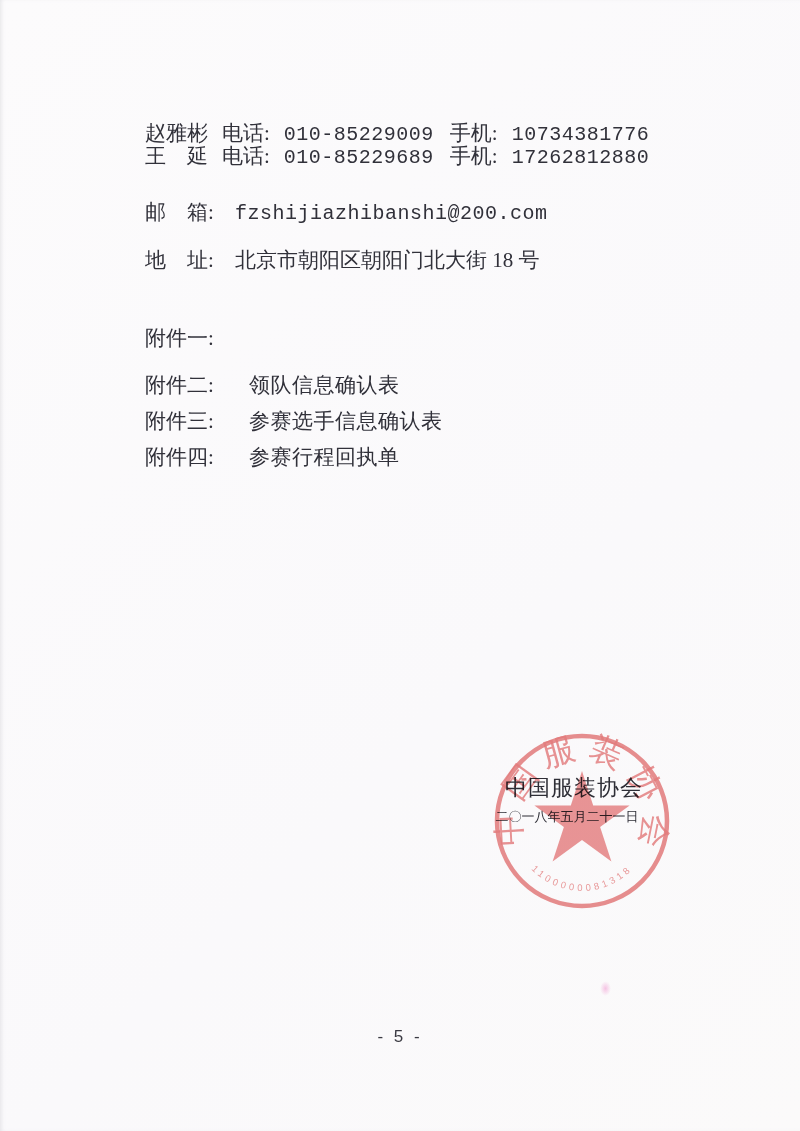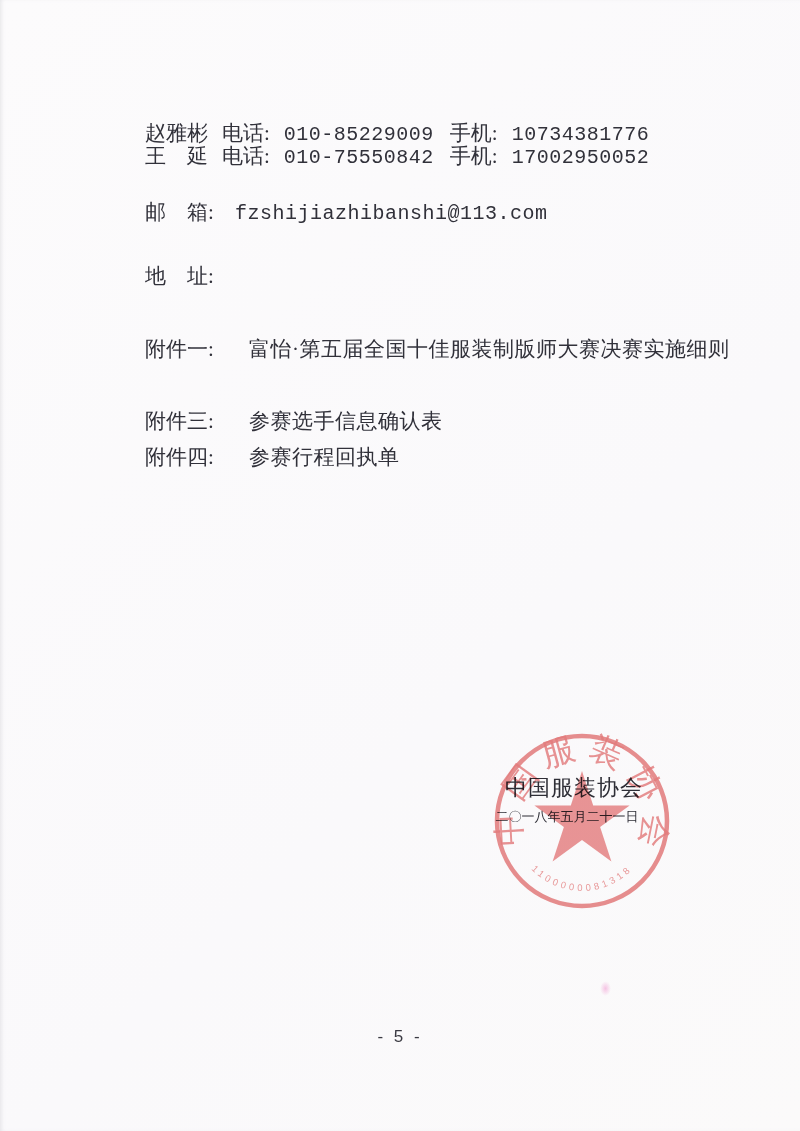--- a/index.html
+++ b/index.html
@@ -93,36 +93,40 @@
   <div class="row" style="top:121px">
     <span class="c-name">赵雅彬</span>
     <span class="c-label">电话:</span>
     <span class="c-phone mono">010-85229009</span>
     <span class="c-label c-ml">手机:</span>
     <span class="c-mobile mono">10734381776</span>
   </div>
   <div class="row" style="top:144px">
     <span class="c-name">王　延</span>
     <span class="c-label">电话:</span>
-    <span class="c-phone mono">010-75550842</span>
+    <span class="c-phone mono">010-85229689</span>
     <span class="c-label c-ml">手机:</span>
-    <span class="c-mobile mono">17002950052</span>
+    <span class="c-mobile mono">17262812880</span>
   </div>
 
   <div class="row" style="top:200px">
     <span class="i-label">邮　箱:</span>
-    <span class="i-val mono">fzshijiazhibanshi@113.com</span>
+    <span class="i-val mono">fzshijiazhibanshi@200.com</span>
   </div>
-  <div class="row" style="top:264px">
+  <div class="row" style="top:248px">
     <span class="i-label">地　址:</span>
+    <span class="i-val">北京市朝阳区朝阳门北大街 18 号</span>
   </div>
 
-  <div class="row" style="top:337px">
+  <div class="row" style="top:326px">
     <span class="a-label">附件一:</span>
-    <span class="a-title">富怡·第五届全国十佳服装制版师大赛决赛实施细则</span>
+  </div>
+  <div class="row" style="top:373px">
+    <span class="a-label">附件二:</span>
+    <span class="a-title">领队信息确认表</span>
   </div>
   <div class="row" style="top:409px">
     <span class="a-label">附件三:</span>
     <span class="a-title">参赛选手信息确认表</span>
   </div>
   <div class="row" style="top:445px">
     <span class="a-label">附件四:</span>
     <span class="a-title">参赛行程回执单</span>
   </div>
 

